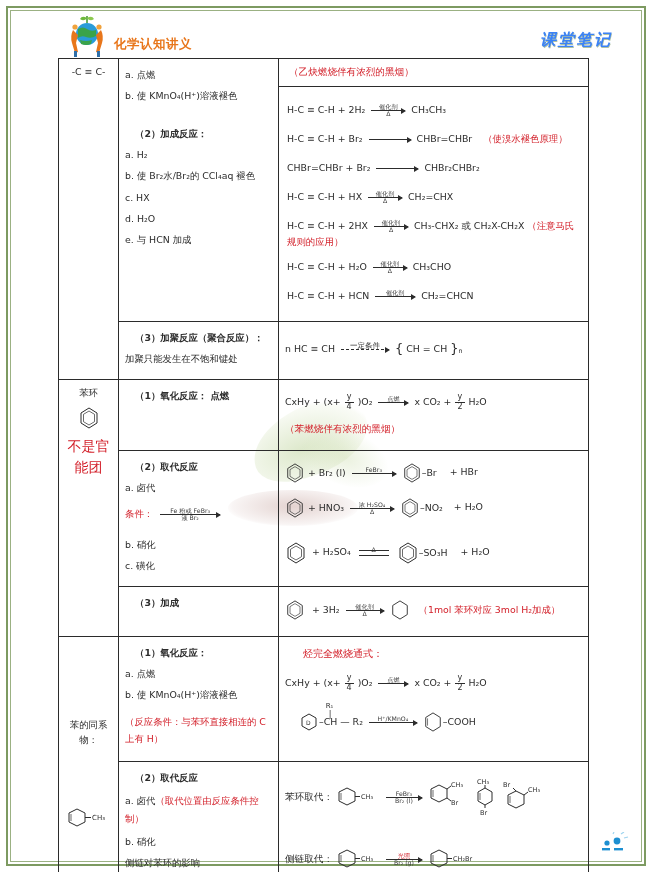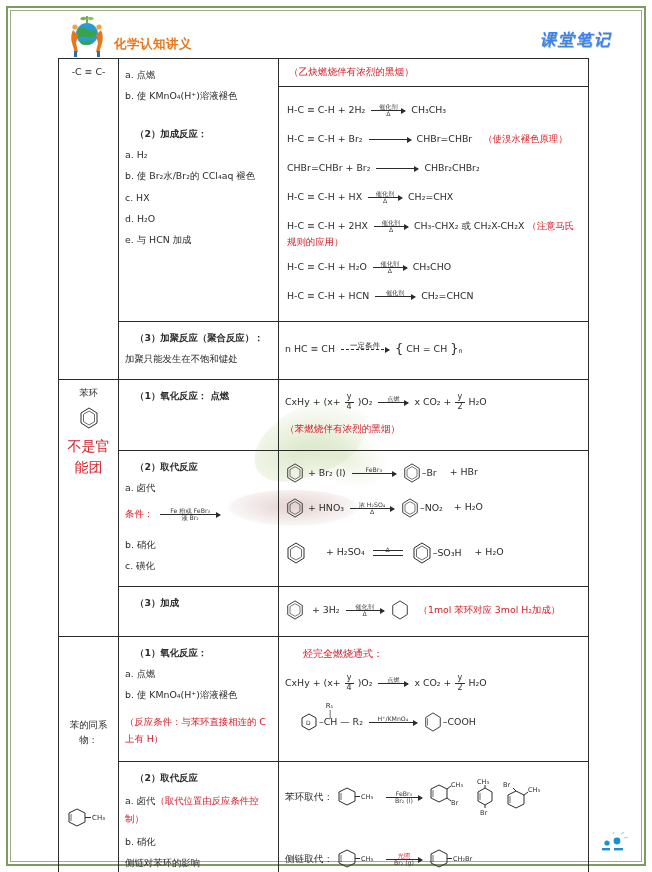--- a/index.html
+++ b/index.html
@@ -384,21 +384,21 @@
               <polygon points="11,5 16.5,8.3 16.5,15.7 11,19 5.5,15.7 5.5,8.3" fill="none" stroke="#2c2c2c" stroke-width=".7"></polygon>
             </svg><span style="vertical-align:middle">–</span><span>NO₂</span>
             <span style="margin-left:8px">+ H₂O</span>
           </span>
 
           <span class="eq" style="margin-top:22px">
             <svg class="inl" width="22" height="24" viewBox="0 0 22 24">
               <polygon points="11,2 19,7 19,17 11,22 3,17 3,7" fill="none" stroke="#2c2c2c" stroke-width="1"></polygon>
               <polygon points="11,5 16.5,8.3 16.5,15.7 11,19 5.5,15.7 5.5,8.3" fill="none" stroke="#2c2c2c" stroke-width=".7"></polygon>
             </svg>
-            <span style="margin-left:16px">+ H₂SO₄</span>
+            <span style="margin-left:2px">+ H₂SO₄</span>
             <span class="arrow eqlb" style="min-width:34px">
               <span class="top">Δ</span>
               <span class="eqlb-g"></span>
             </span>
             <svg class="inl" width="22" height="24" viewBox="0 0 22 24">
               <polygon points="11,2 19,7 19,17 11,22 3,17 3,7" fill="none" stroke="#2c2c2c" stroke-width="1"></polygon>
               <polygon points="11,5 16.5,8.3 16.5,15.7 11,19 5.5,15.7 5.5,8.3" fill="none" stroke="#2c2c2c" stroke-width=".7"></polygon>
             </svg><span style="vertical-align:middle">–</span><span>SO₃H</span>
             <span style="margin-left:10px">+ H₂O</span>
           </span>

